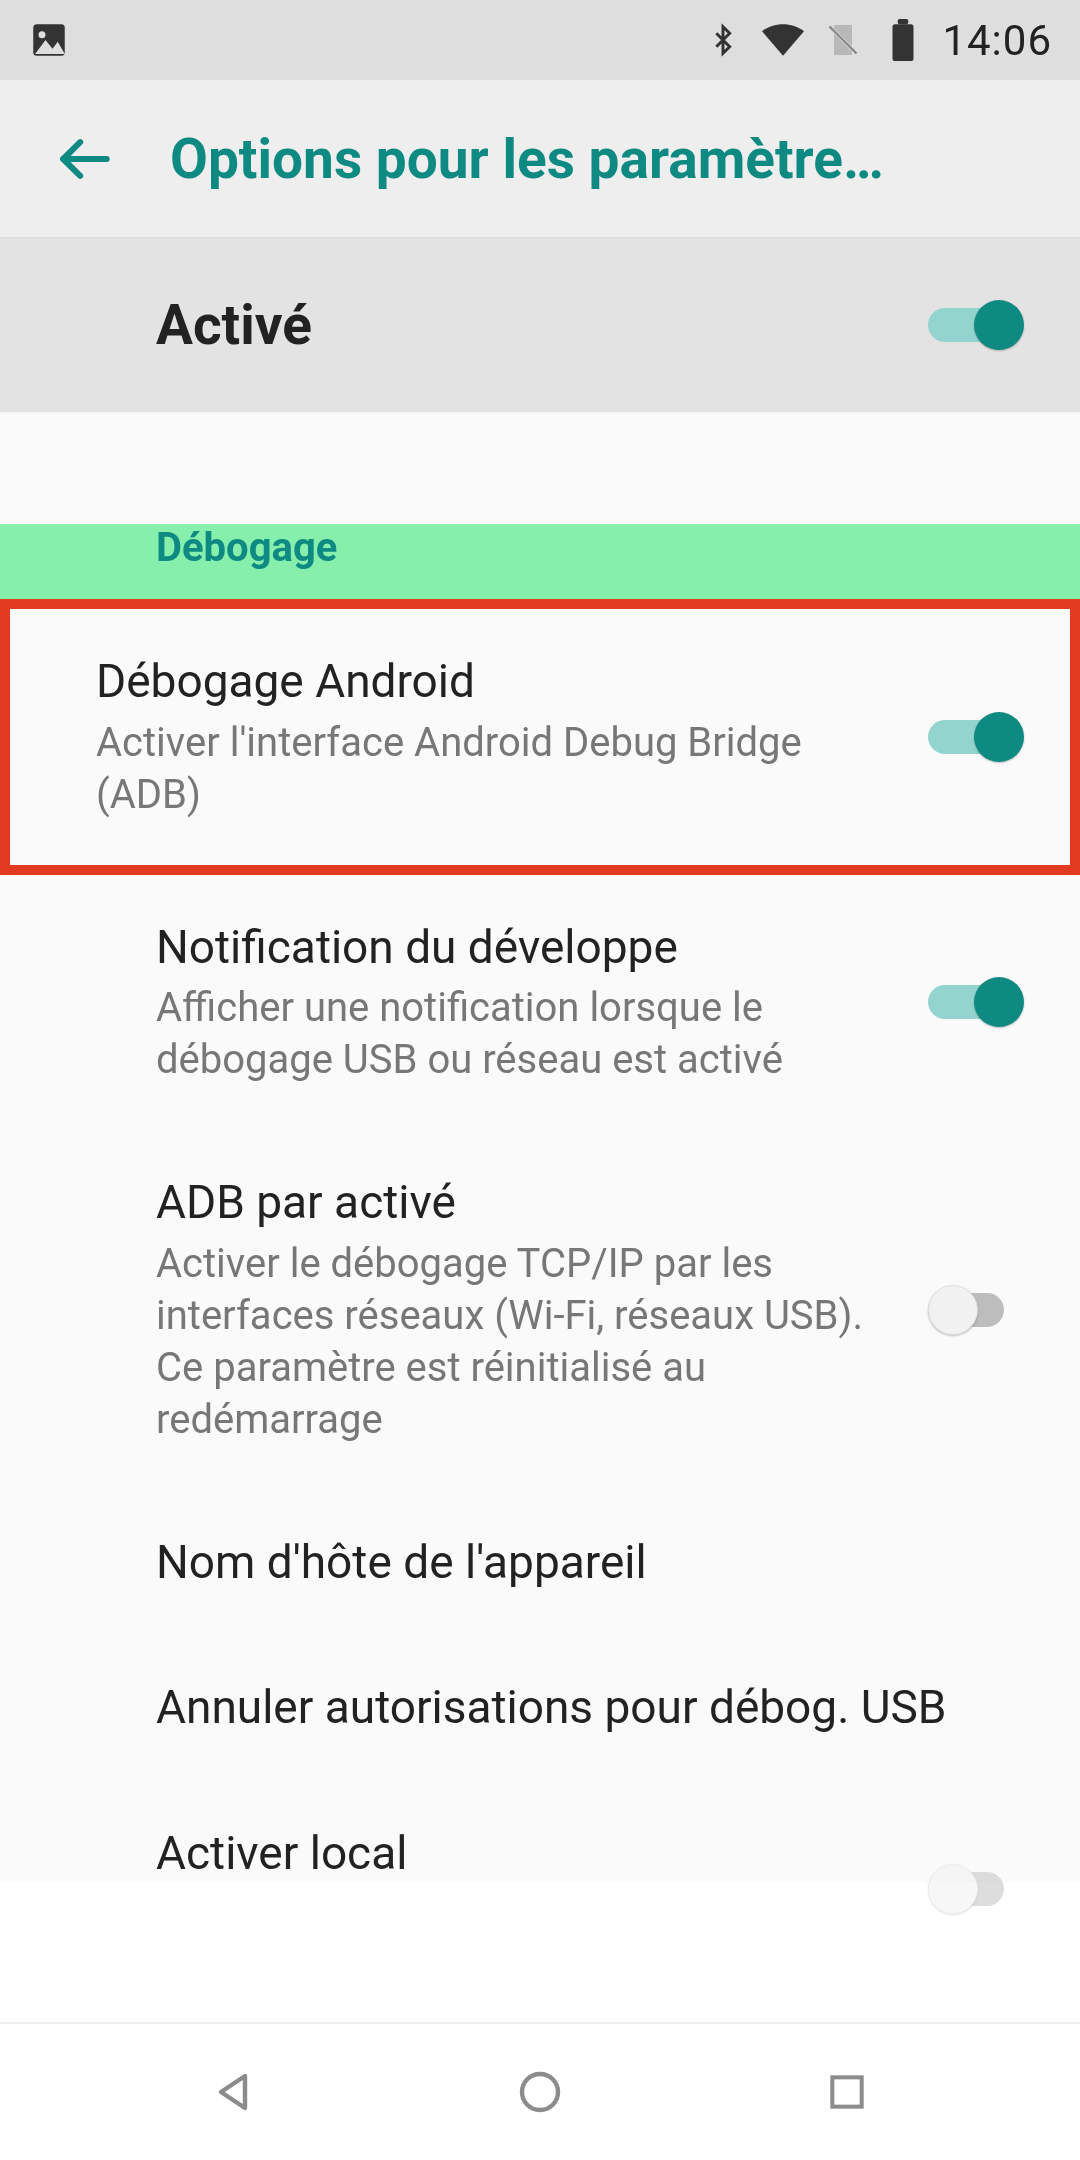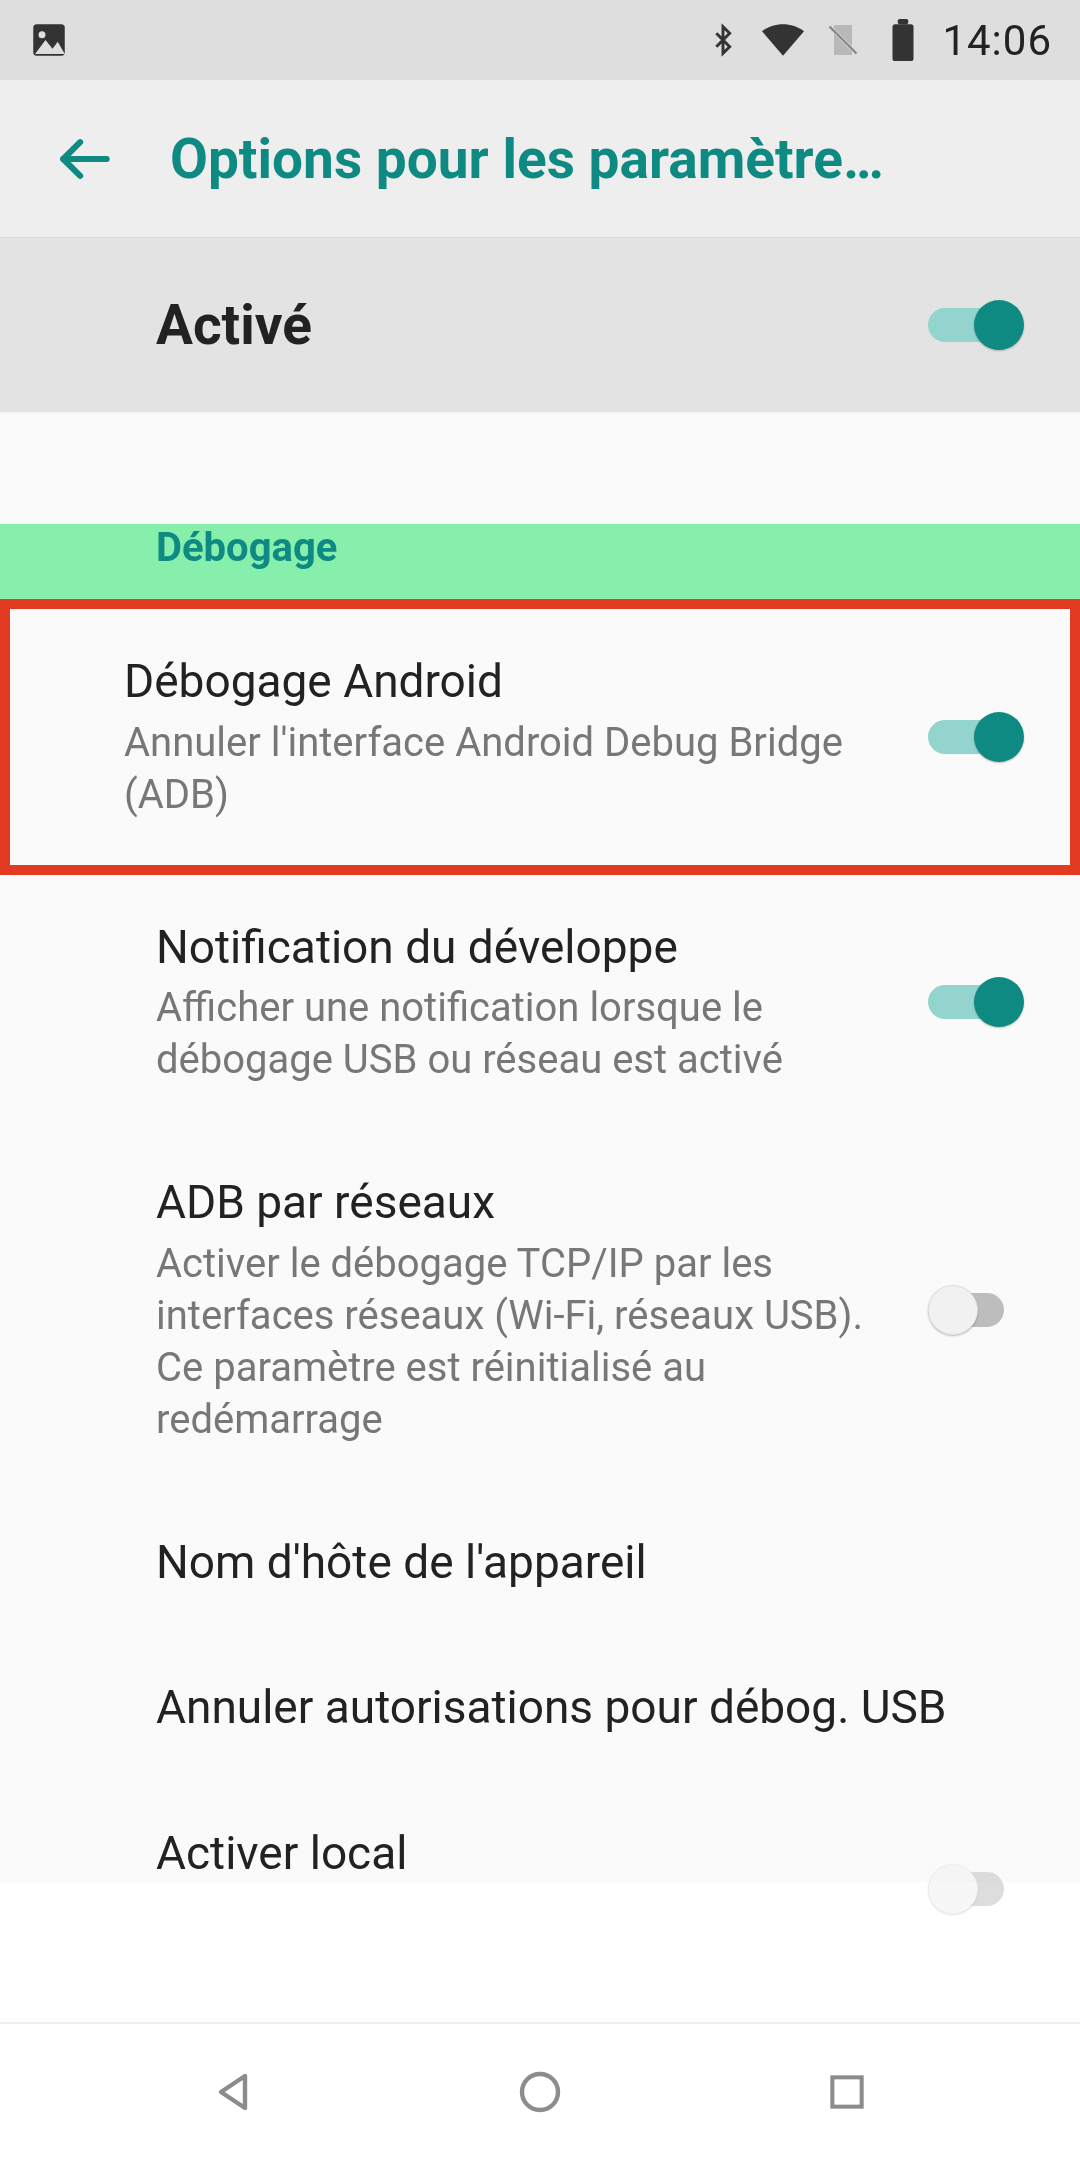--- a/index.html
+++ b/index.html
@@ -130,21 +130,21 @@
     font-size: 40px;
     color: #777;
     line-height: 1.3;
     margin-top: 6px;
   }
   .highlight-box {
     border: 10px solid #e33b22;
     position: relative;
     background: #fafafa;
   }
-  .highlight-box .setting-row { padding-left: 114px; padding-right: 46px; justify-content: flex-end; }
+  .highlight-box .setting-row { padding-left: 86px; padding-right: 46px; justify-content: flex-end; }
   
   .nav-bar {
     position: absolute;
     left: 0; right: 0; bottom: 0;
     height: 138px;
     background: #fff;
     border-top: 2px solid #eee;
     display: flex;
     align-items: center;
     justify-content: space-around;
@@ -217,21 +217,21 @@
 </div>
 
 <div class="scroll">
   <div class="spacer-top"></div>
   <div class="section-header">Débogage</div>
 
   <div class="highlight-box">
     <div class="setting-row">
       <div class="setting-text">
         <div class="setting-title">Débogage Android</div>
-        <div class="setting-desc">Annuler l'interface Android Debug Bridge (ADB)</div>
+        <div class="setting-desc">Activer l'interface Android Debug Bridge (ADB)</div>
       </div>
       <div class="switch on">
         <div class="track"></div>
           <div class="thumb"></div>
       </div>
     </div>
   </div>
 
   <div class="setting-row">
     <div class="setting-text">
@@ -239,21 +239,21 @@
       <div class="setting-desc">Afficher une notification lorsque le débogage USB ou réseau est activé</div>
     </div>
     <div class="switch on">
       <div class="track"></div>
         <div class="thumb"></div>
     </div>
   </div>
 
   <div class="setting-row">
     <div class="setting-text">
-      <div class="setting-title">ADB par réseaux</div>
+      <div class="setting-title">ADB par activé</div>
       <div class="setting-desc">Activer le débogage TCP/IP par les interfaces réseaux (Wi-Fi, réseaux USB). Ce paramètre est réinitialisé au redémarrage</div>
     </div>
     <div class="switch off">
       <div class="track"></div>
         <div class="thumb"></div>
     </div>
   </div>
 
   <div class="setting-row">
     <div class="setting-text">

